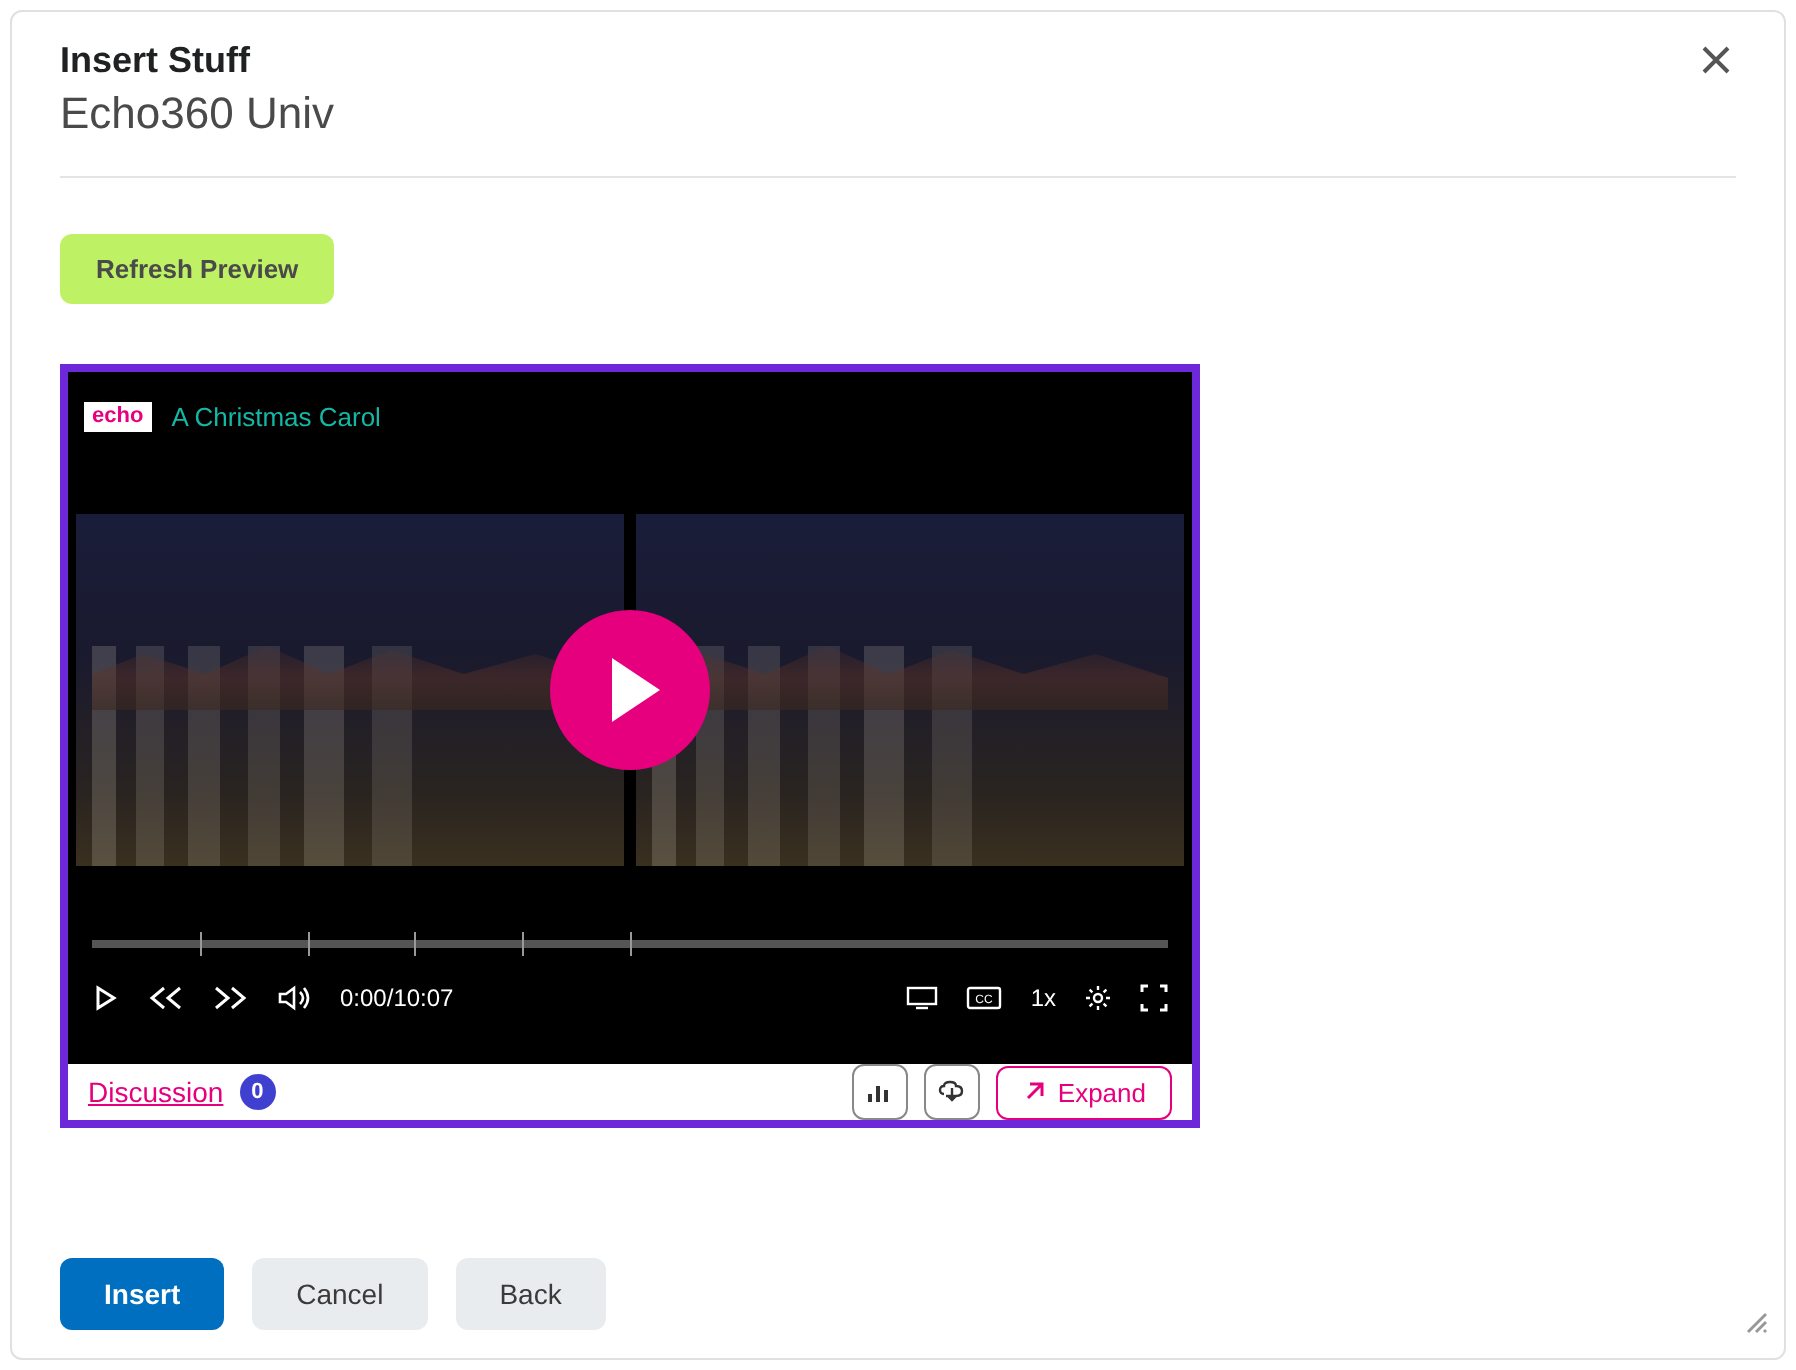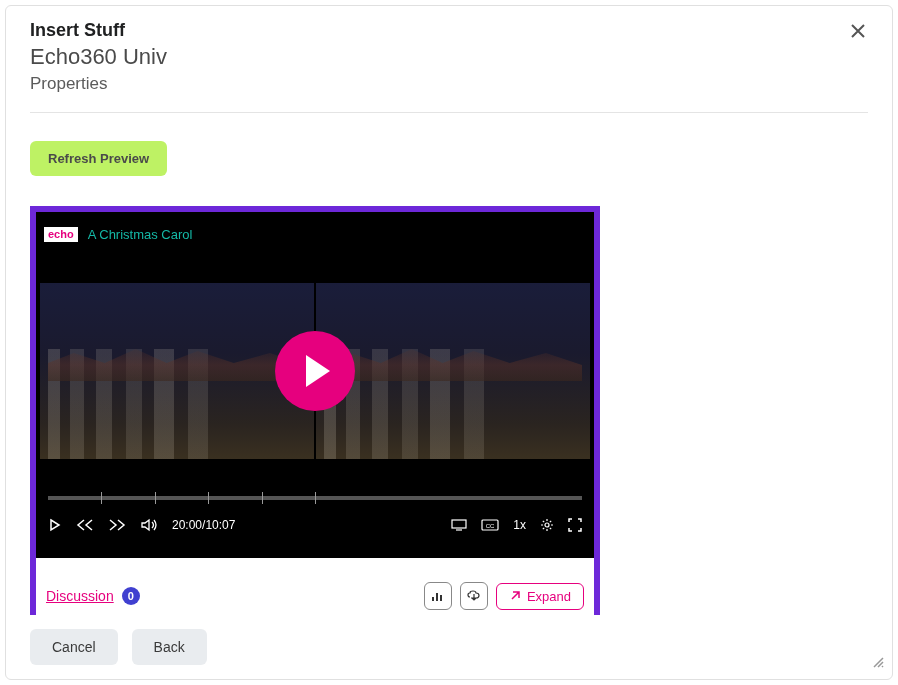--- a/index.html
+++ b/index.html
@@ -74,21 +74,21 @@
       padding: 10px 18px;
       font-size: 13px;
       font-weight: 700;
       color: #4a4a4a;
       margin-top: 28px;
       cursor: pointer;
     }
     .video-player {
       margin-top: 30px;
       width: 570px;
-      border: 6px solid #6d28d9;
+      border: 4px solid #6d28d9;
     }
     .video-top {
       background: #000;
       height: 44px;
       display: flex;
       align-items: center;
       padding: 0 8px;
       gap: 10px;
     }
     .echo-logo {
@@ -190,21 +190,21 @@
       align-items: center;
       justify-content: center;
       cursor: pointer;
       color: #fff;
     }
     .speed-label { font-size: 12px; }
     .under-video {
       display: flex;
       align-items: center;
       justify-content: space-between;
-      padding: 24px 10px;
+      padding: 0 10px;
       background: #fff;
     }
     .discussion {
       display: flex;
       align-items: center;
       gap: 8px;
     }
     .discussion a {
       color: #e6007e;
       text-decoration: underline;
@@ -295,21 +295,20 @@
     <div class="dialog-title">Insert Stuff</div>
     <div class="close-x">
       <svg width="16" height="16" viewBox="0 0 16 16">
           <path d="M2 2 L14 14 M14 2 L2 14" stroke="#555" stroke-width="2" fill="none"></path>
         </svg>
     </div>
   </div>
 
   <div class="scroll-area">
     <div class="subtitle">Echo360 Univ</div>
-    <div class="properties-label">Properties</div>
     <hr class="hr">
 
     <button class="refresh-btn">Refresh Preview</button>
 
     <div class="video-player">
       <div class="video-top">
         <span class="echo-logo">echo</span>
         <span class="video-title">A Christmas Carol</span>
       </div>
       <div class="video-stage">
@@ -339,21 +338,21 @@
           <span class="icon-wrap">
             <svg width="18" height="14" viewBox="0 0 18 14">
                 <path d="M2 2 L8 7 L2 12 M10 2 L16 7 L10 12" fill="none" stroke="#fff" stroke-width="1.5"></path>
               </svg>
           </span>
           <span class="icon-wrap">
             <svg width="18" height="14" viewBox="0 0 18 14">
                 <path d="M2 5 L5 5 L9 2 L9 12 L5 9 L2 9 Z M12 4 Q15 7 12 10 M14 2 Q18 7 14 12" fill="none" stroke="#fff" stroke-width="1.3"></path>
               </svg>
           </span>
-          <span><span>20:00</span>/<span>10:07</span></span>
+          <span><span>0:00</span>/<span>10:07</span></span>
           <div class="spacer"></div>
           <span class="icon-wrap">
             <svg width="16" height="12" viewBox="0 0 16 12">
                 <rect x="1" y="1" width="14" height="8" fill="none" stroke="#fff" stroke-width="1.2"></rect>
                 <line x1="5" y1="11" x2="11" y2="11" stroke="#fff" stroke-width="1.2"></line>
               </svg>
           </span>
           <span class="icon-wrap">
             <svg width="18" height="12" viewBox="0 0 18 12">
                 <rect x="1" y="1" width="16" height="10" rx="1" fill="none" stroke="#fff" stroke-width="1.2"></rect>
@@ -395,20 +394,21 @@
                 <path d="M4 2 L10 2 L10 8 M10 2 L3 9" fill="none" stroke="#e6007e" stroke-width="1.5"></path>
               </svg>
             <span>Expand</span>
           </button>
         </div>
       </div>
     </div>
   </div>
 
   <div class="footer">
+    <button class="btn-primary">Insert</button>
     <button class="btn-secondary">Cancel</button>
     <button class="btn-secondary">Back</button>
   </div>
 
   <div class="resize-handle">
     <svg width="14" height="14" viewBox="0 0 14 14">
         <path d="M4 13 L13 4 M8 13 L13 8 M12 13 L13 12" stroke="#999" stroke-width="1.5"></path>
       </svg>
   </div>
 </div>

